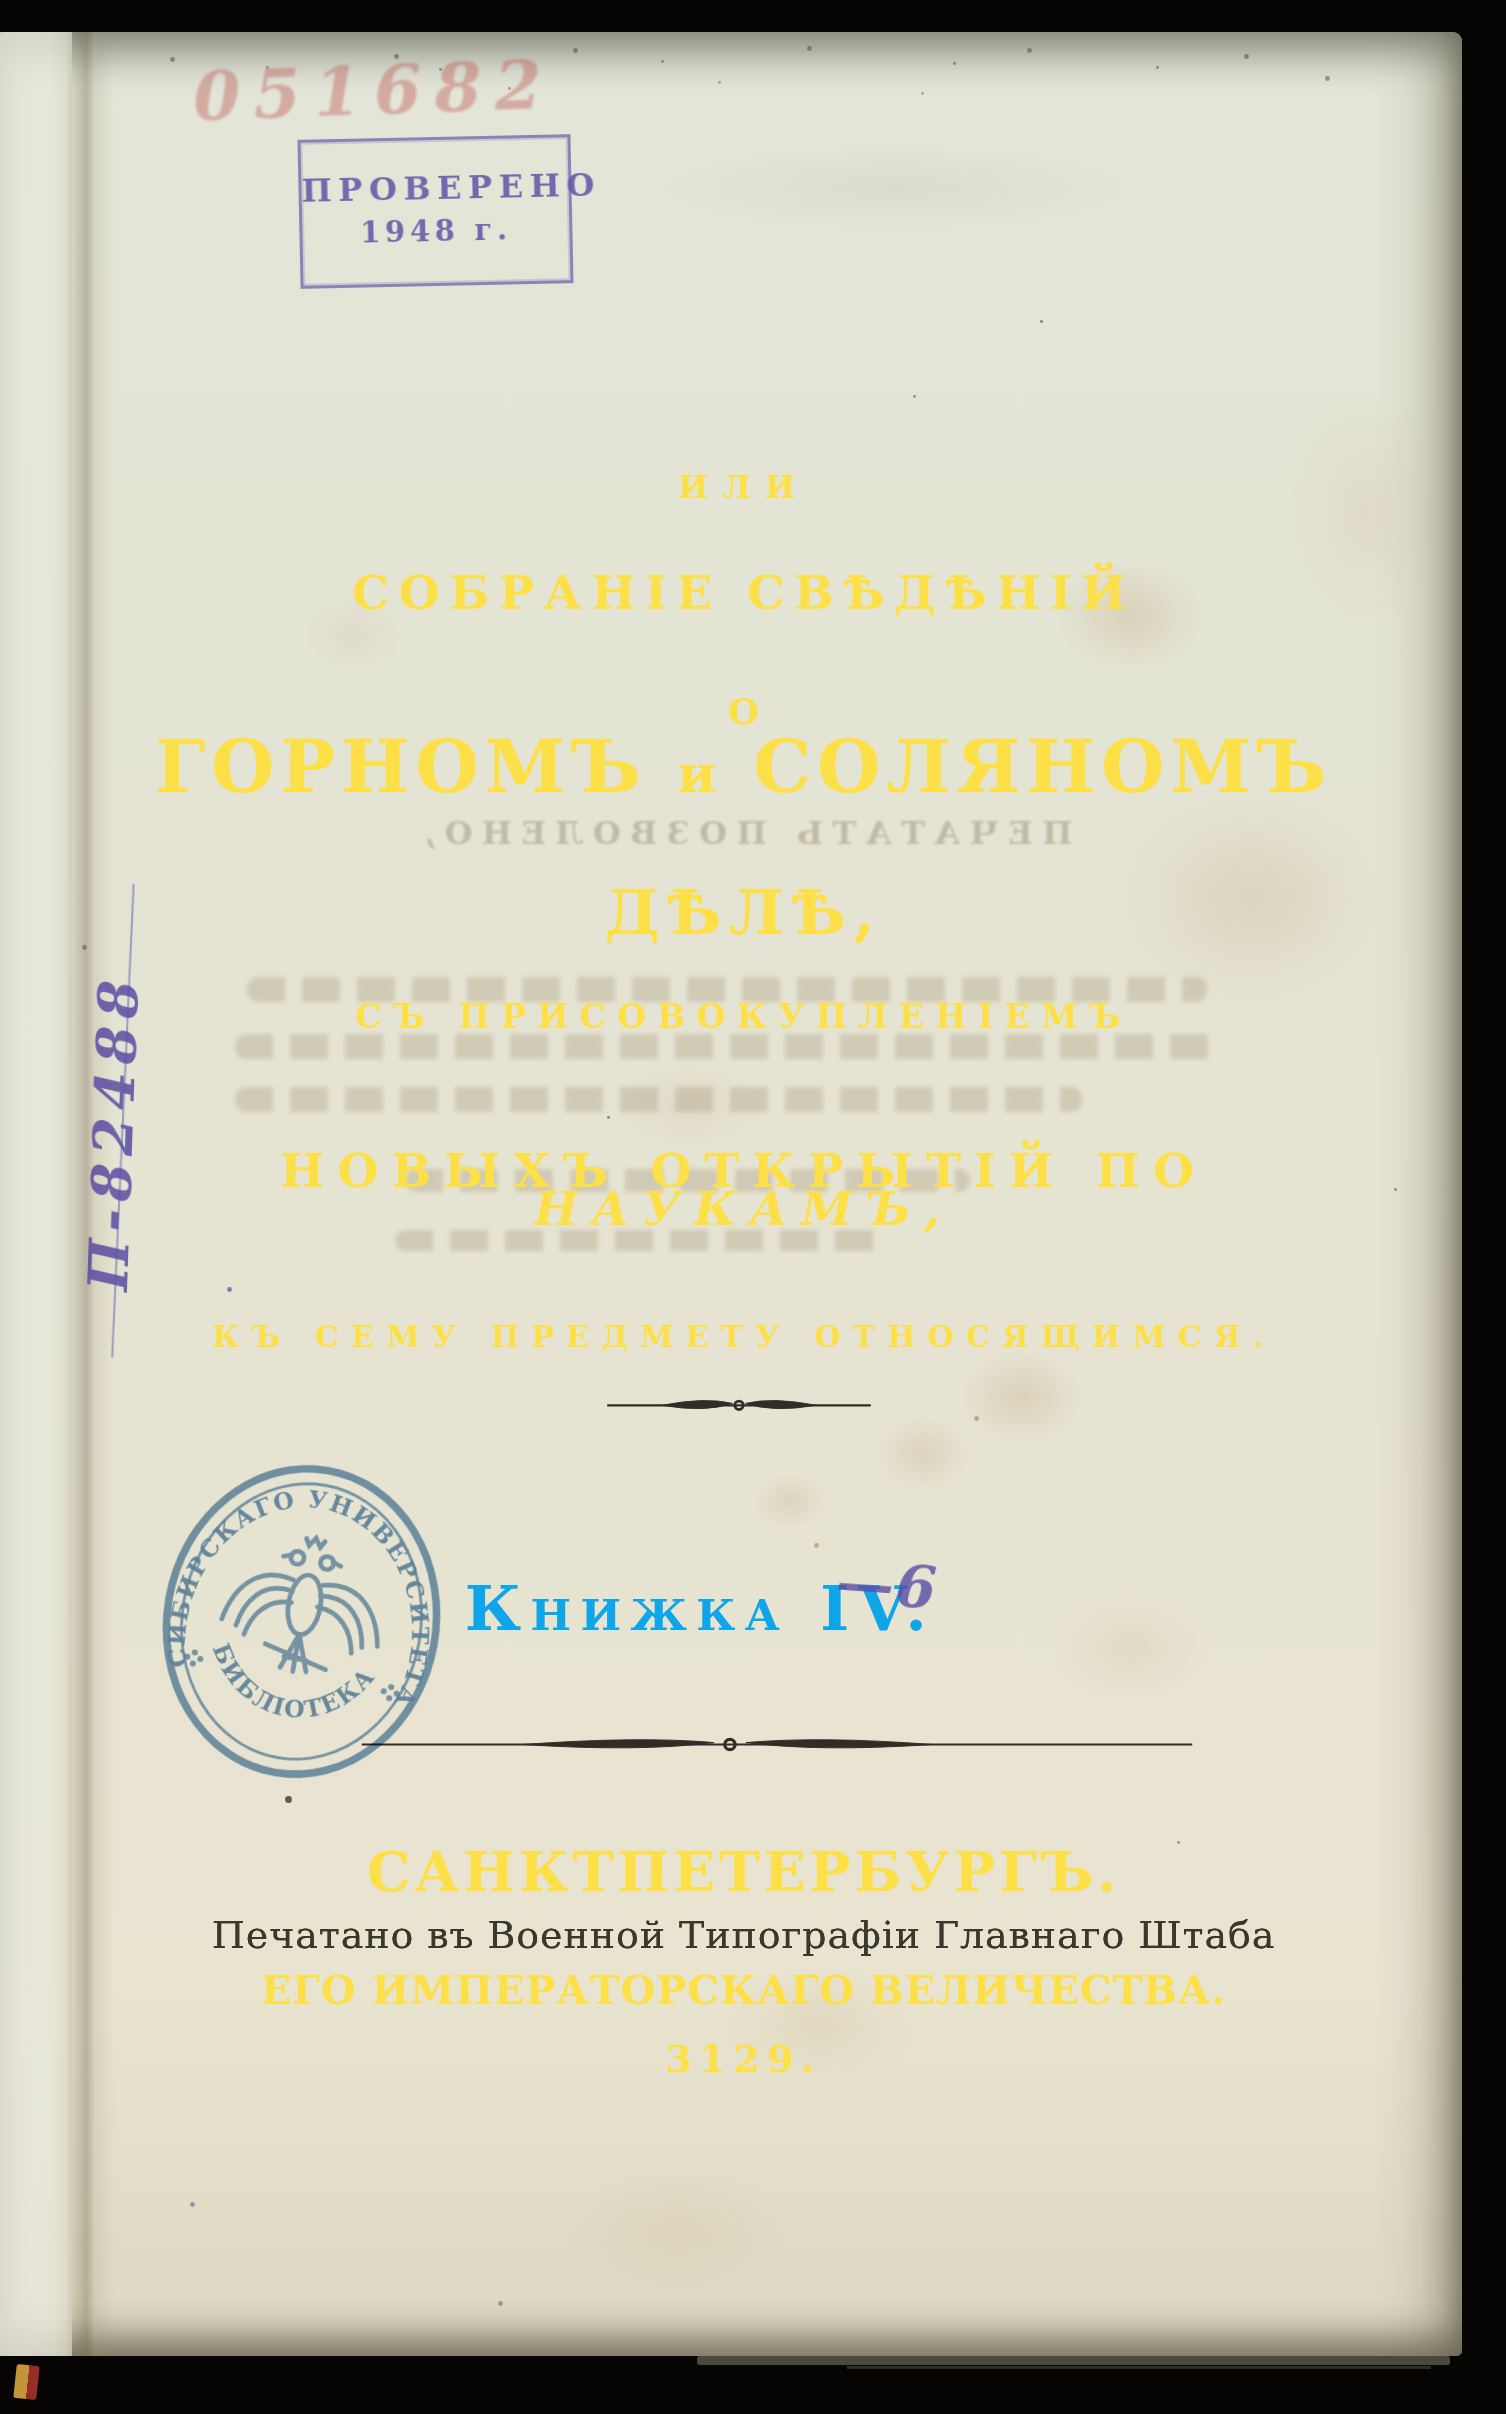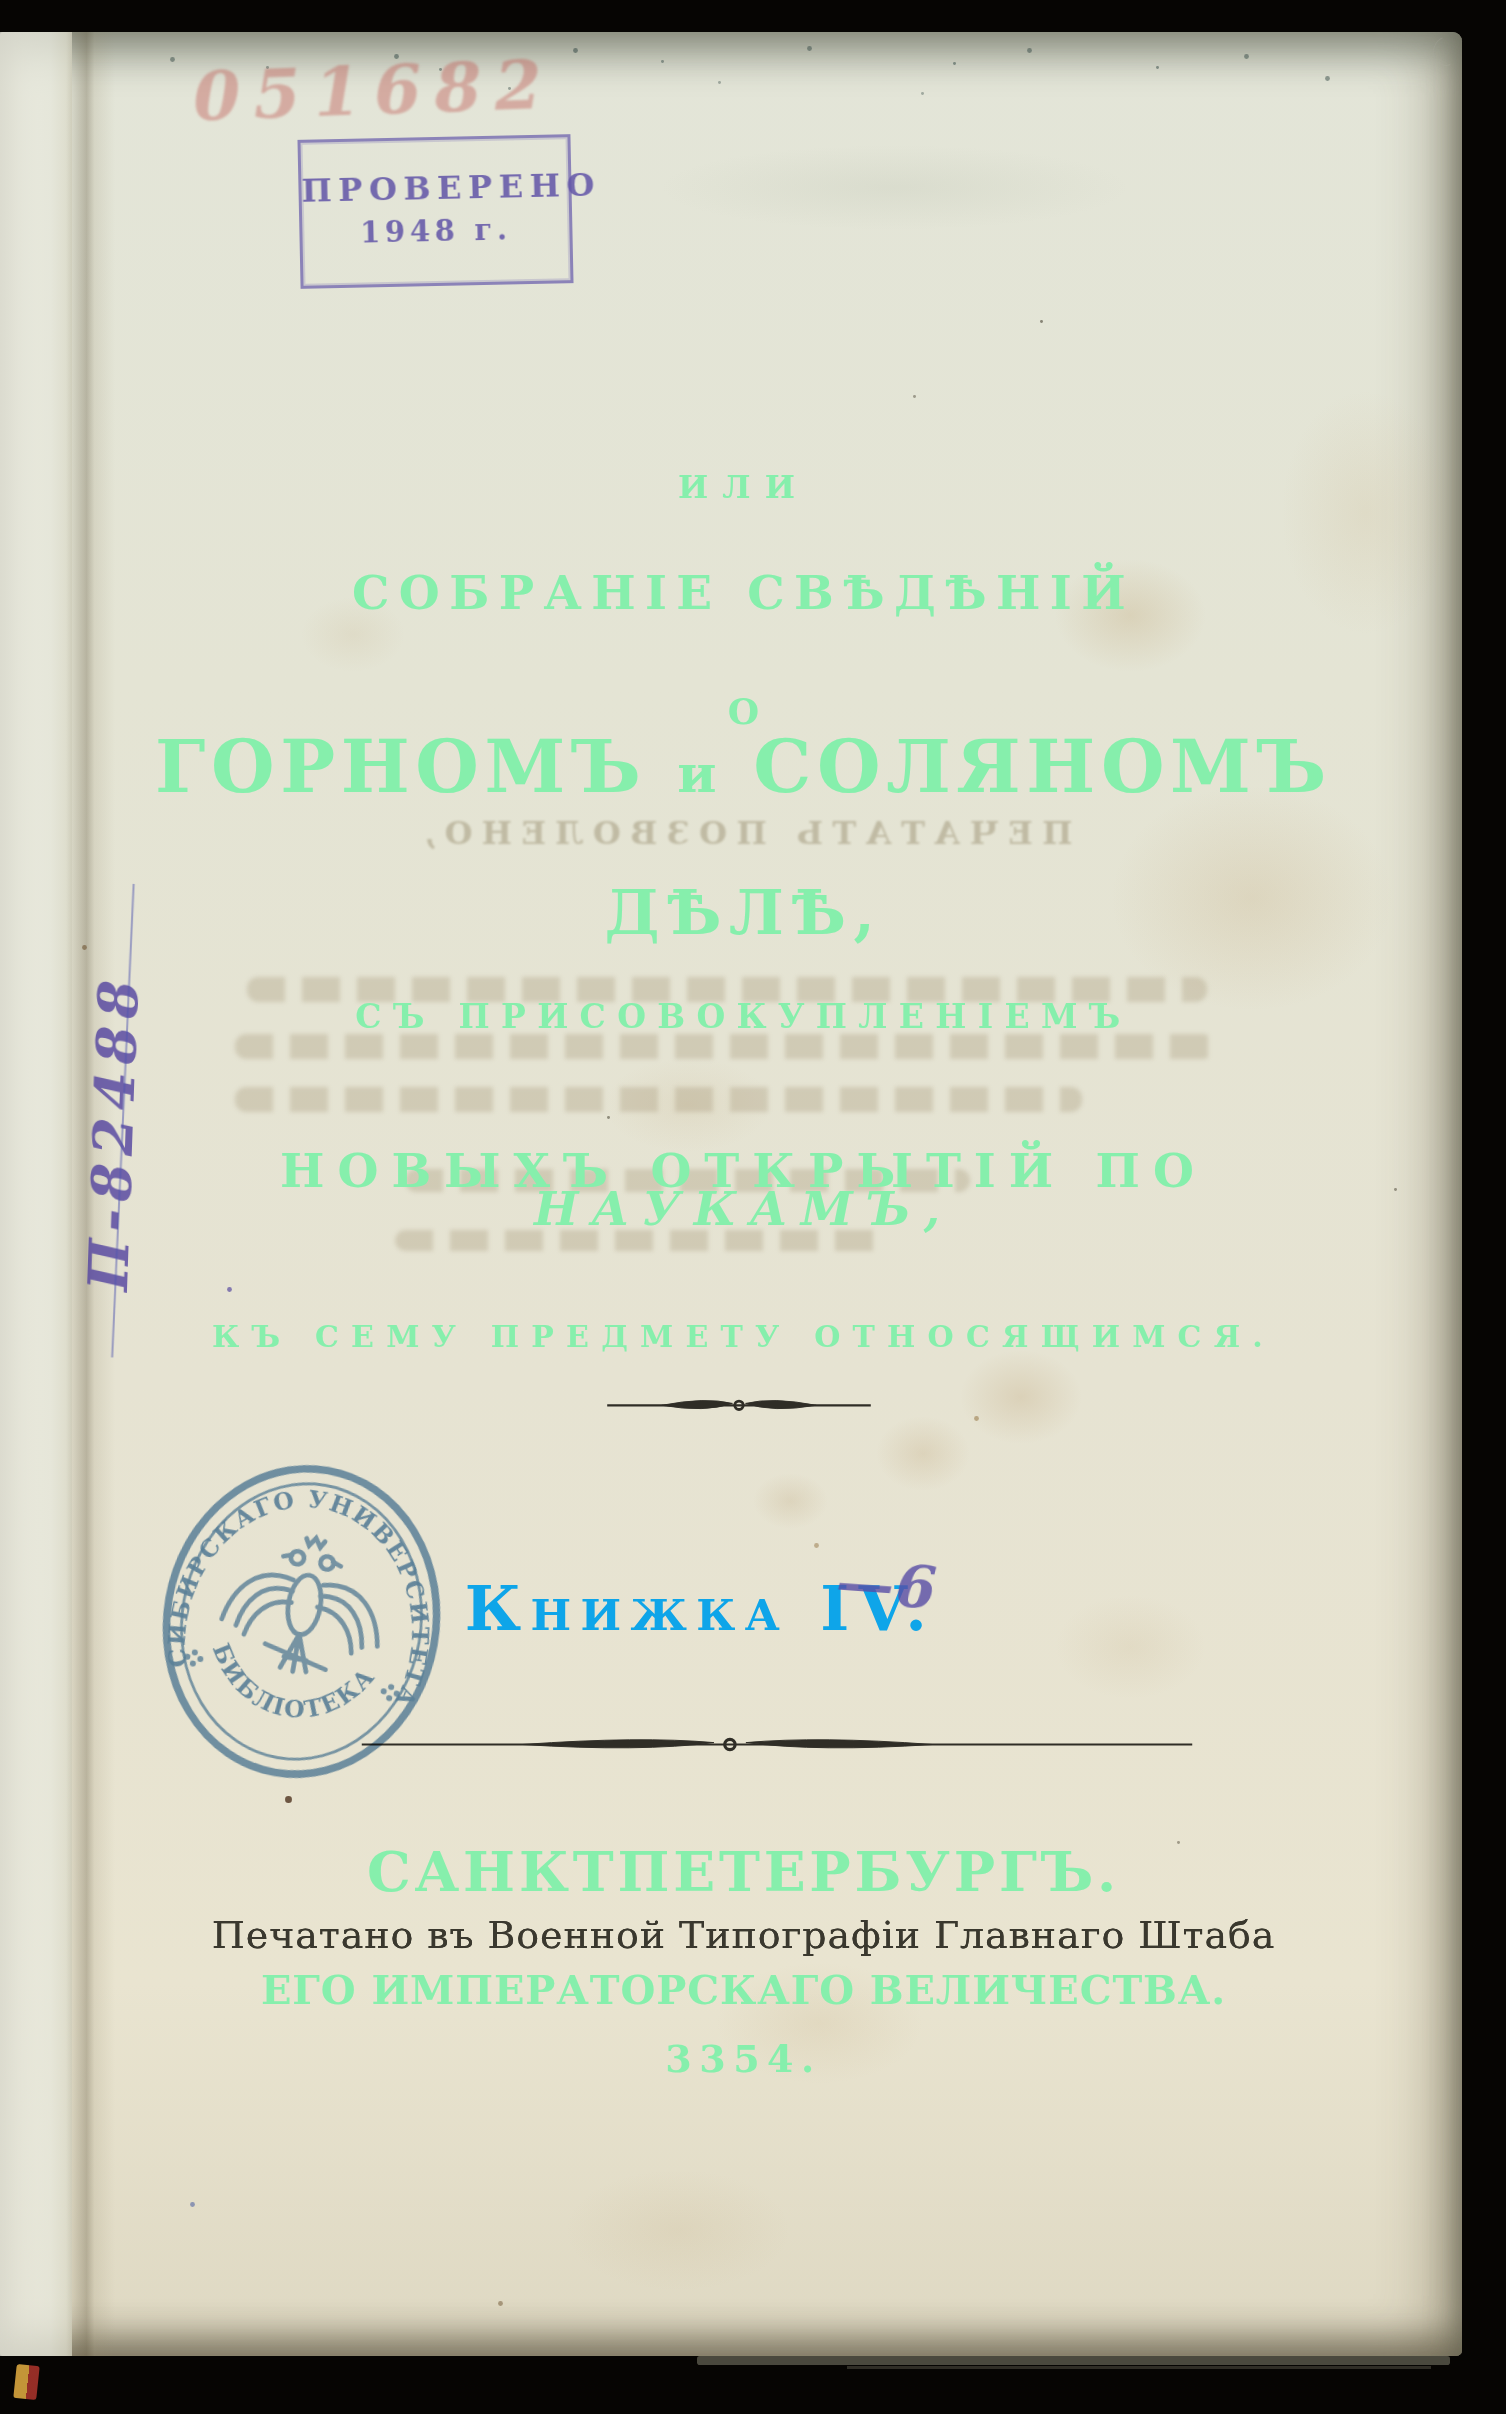--- a/index.html
+++ b/index.html
@@ -40,21 +40,21 @@
      1394px 1188px 0 0 rgba(70,64,48,.5), 499px 2302px 0 0.9px rgba(110,84,50,.5), 1177px 1841px 0 0 rgba(70,64,48,.45),
      815px 1544px 0 0.9px rgba(150,118,70,.5), 975px 1417px 0 0.9px rgba(150,118,70,.55), 228px 1288px 0 0.9px rgba(90,75,160,.7);}
   .stack-edge{position:absolute;left:697px;top:2356px;width:753px;height:8.5px;background:#84816f;opacity:.55;border-radius:2.8px;}
   .stack-edge2{position:absolute;left:847px;top:2366px;width:584px;height:2.8px;background:#4c4a40;opacity:.6;}
   .ribbon{position:absolute;left:15px;top:2365px;width:22.6px;height:34px;transform:rotate(6deg);
     background:linear-gradient(90deg,#d8a53e 0 55%,#a5322a 55% 100%);border-radius:2.8px;opacity:.9;}
   .pencil-squiggle{position:absolute;left:1433px;top:36px;width:24.5px;height:28px;border:1.9px solid rgba(170,170,158,.30);
     border-color:transparent transparent rgba(170,170,158,.32) rgba(170,170,158,.28);border-radius:50%;transform:rotate(24deg);}
 
   
-  .print{position:absolute;left:56px;width:1375px;text-align:center;color:#86efac;line-height:1;}
+  .print{position:absolute;left:56px;width:1375px;text-align:center;color:#fde047;line-height:1;}
   .t-title{top:303px;font-size:83px;font-weight:700;letter-spacing:3.8px;color:#34332c;}
   .t-or{top:471px;font-size:32px;font-weight:700;letter-spacing:14px;}
   .t-sub1{top:569px;font-size:47px;font-weight:700;letter-spacing:9.4px;}
   .t-o{top:693px;font-size:36px;font-weight:700;}
   .t-sub3{top:730px;font-size:73px;font-weight:700;letter-spacing:5.6px;}
   .t-sub3 .conj{font-size:53px;font-weight:700;}
   .t-sub4{top:882px;font-size:62px;font-weight:700;letter-spacing:7.5px;}
   .t-add1{top:1000px;font-size:33px;font-weight:700;letter-spacing:11.3px;}
   .t-add2{top:1102px;font-size:47px;font-weight:700;letter-spacing:13px;margin-top:45px;}
   .t-add3{top:1185px;font-size:47px;font-weight:700;letter-spacing:13px;font-style:italic;}
@@ -208,16 +208,16 @@
       </text>
       <text fill="#4d7fae" stroke="none" font-family="DejaVu Serif, serif" font-weight="700" font-size="25" letter-spacing="2" opacity=".9">
         <textPath href="#arcBot" startOffset="50%" text-anchor="middle">БИБЛІОТЕКА</textPath>
       </text>
     </g>
   </svg>
 
   <div class="print t-city">САНКТПЕТЕРБУРГЪ.</div>
   <div class="print t-imp1">Печатано въ Военной Типографіи Главнаго Штаба</div>
   <div class="print t-imp2">ЕГО ИМПЕРАТОРСКАГО ВЕЛИЧЕСТВА.</div>
-  <div class="print t-year">3354.</div>
+  <div class="print t-year">3129.</div>
 
 </div>
 
 
 </body></html>

